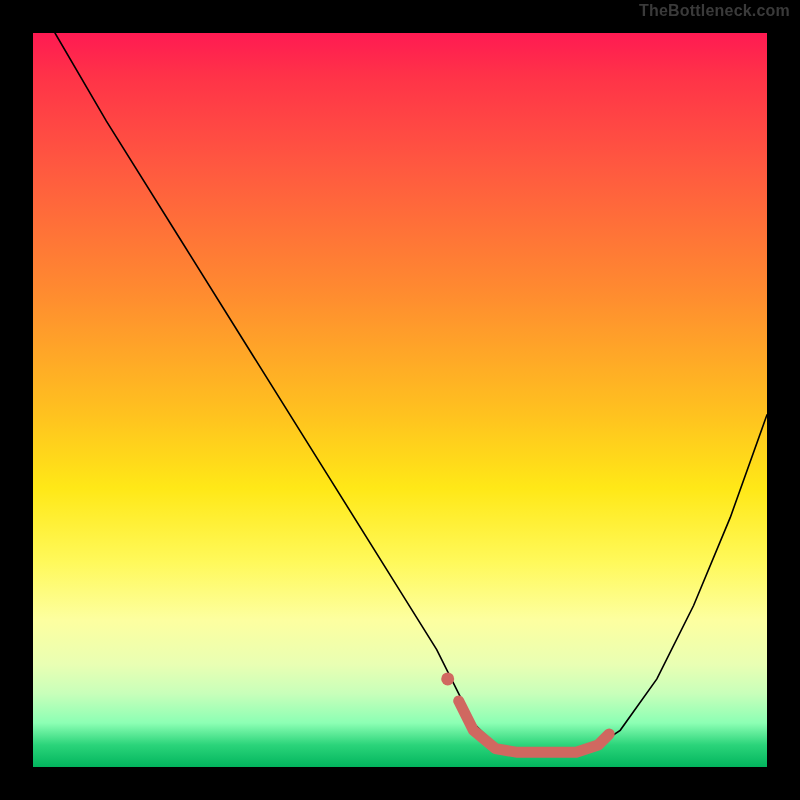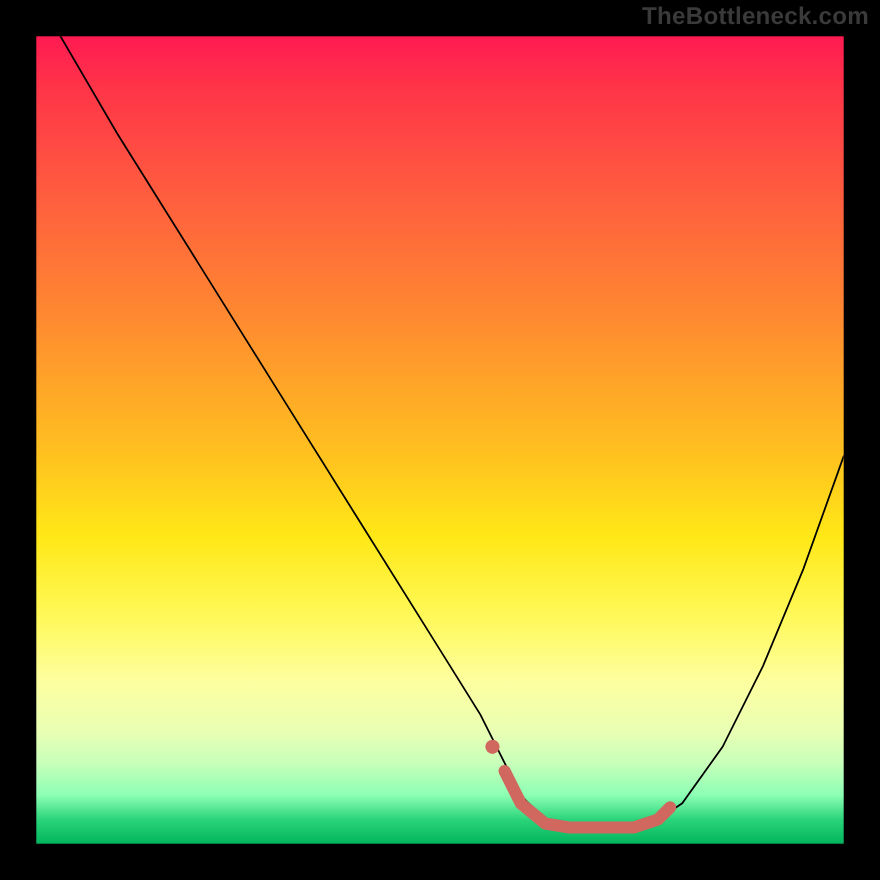--- a/index.html
+++ b/index.html
@@ -15,21 +15,21 @@
     position: relative;
     width: 800px;
     height: 800px;
     background: #000;
   }
   .watermark {
     position: absolute;
     top: 2px;
     right: 10px;
     color: #3a3a3a;
-    font-size: 22px;
+    font-size: 16px;
     font-weight: 600;
     letter-spacing: 0.2px;
     z-index: 20;
   }
   .plot {
     position: absolute;
     left: 33px;
     top: 33px;
     width: 734px;
     height: 734px;

